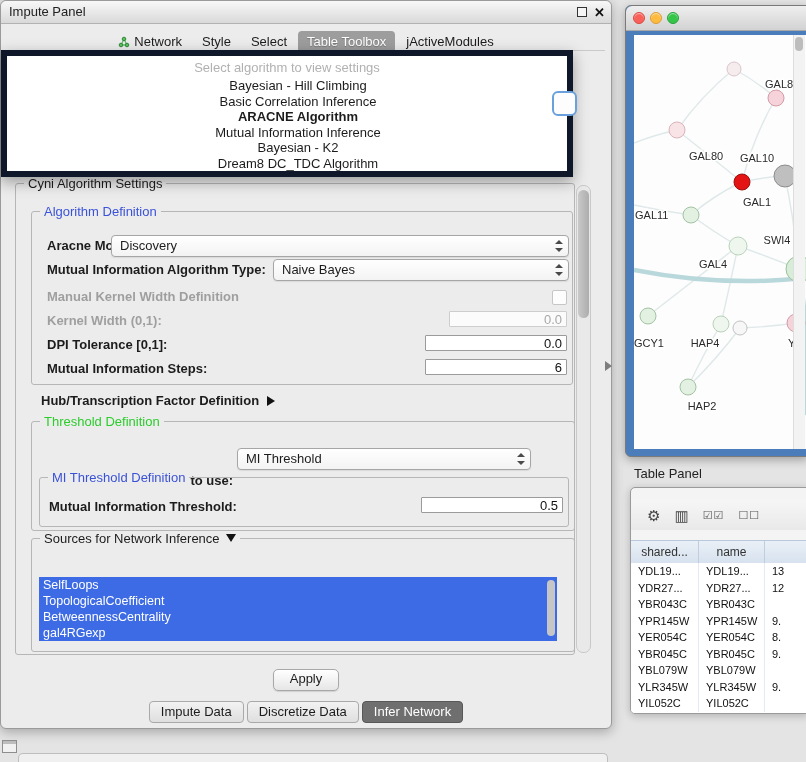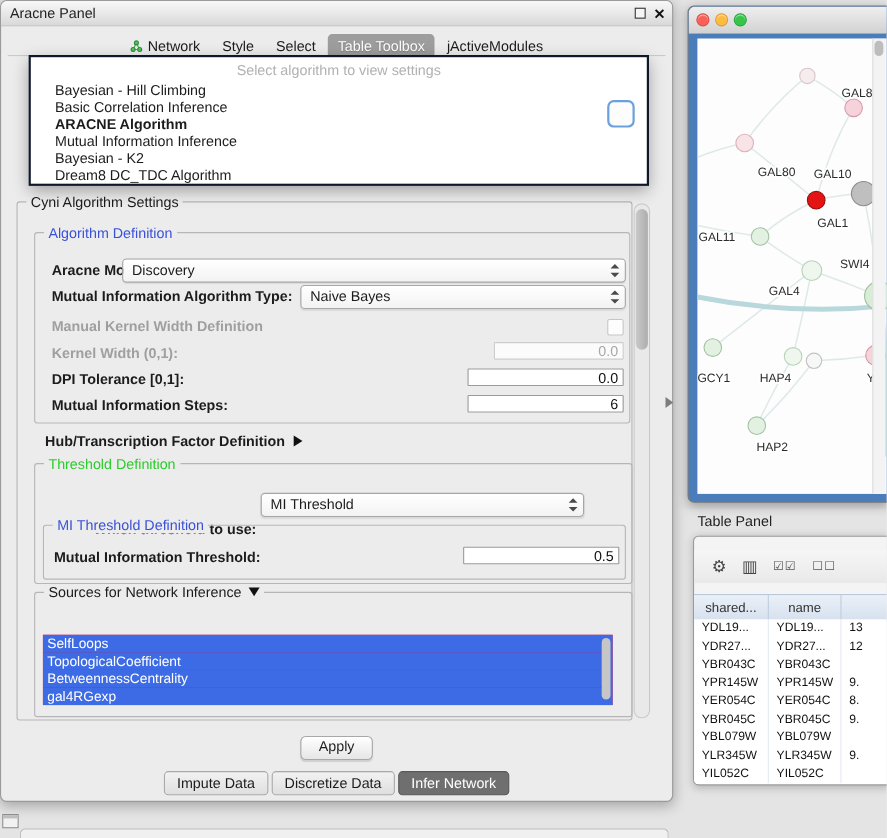--- a/index.html
+++ b/index.html
@@ -79,25 +79,25 @@
     background:linear-gradient(#ffffff,#e6e6e6);border:1px solid #a8a8a8;border-radius:5px;
     box-shadow:0 1px 1px rgba(0,0,0,.12);
   }
 
   .bottom-tabs{left:0;top:700px;width:100%;display:flex;justify-content:center;gap:3px;}
   .btab{padding:2px 11px 3px 11px;border:1px solid #a9a9a9;border-radius:4px;background:linear-gradient(#f2f2f2,#dfdfdf);color:#1b1b1b;line-height:15px;}
   .btab.active{background:#6f6f6f;border-color:#585858;color:#fff;}
 
   
   .algo-popup{
-    left:25px;top:49px;width:560px;height:115px;background:#fff;
-    border:2px solid #0f172a;box-shadow:0 5px 14px rgba(0,0,0,.35);z-index:50;
+    left:0;top:49px;width:560px;height:115px;background:#fff;
+    border:6px solid #0f172a;box-shadow:0 5px 14px rgba(0,0,0,.35);z-index:50;
   }
   .algo-placeholder{height:20px;line-height:20px;text-align:center;color:#b1b1b1;margin-top:2px;}
-  .algo-item{height:15.5px;line-height:15.5px;padding-left:22px;white-space:nowrap;}
+  .algo-item{height:15.5px;line-height:15.5px;padding-left:22px;white-space:nowrap;text-align:center;}
   .algo-item.selected{font-weight:bold;}
   .focus-frag{left:551px;top:90px;width:21px;height:21px;border:2px solid #6aa1dc;border-radius:6px;background:#fdfdfd;z-index:60;}
 
   .collapse-handle{right:-1px;top:360px;width:0;height:0;border-top:5px solid transparent;border-bottom:5px solid transparent;border-left:7px solid #7d7d7d;}
 
   
   .net-window{
     left:625px;top:5px;width:181px;height:450px;
     background:#4a7db9;border:1px solid #7a7a7a;border-radius:6px 0 0 6px;
     box-shadow:0 3px 10px rgba(0,0,0,.3);
@@ -133,21 +133,21 @@
   .tool-panel-edge{left:18px;top:753px;width:588px;height:9px;background:#f0f0f0;border:1px solid #bdbdbd;border-bottom:none;border-radius:5px 5px 0 0;}
 
   svg text{font-family:"Liberation Sans",sans-serif;}
 </style>
 </head>
 <body>
 
 <div class="abs cp-window">
 
   <div class="abs cp-titlebar">
-    <span class="cp-title">Aracne Panel</span>
+    <span class="cp-title">Impute Panel</span>
     <span class="tb-icons">
       <span class="float-icon"></span>
       <span class="close-icon">✕</span>
     </span>
   </div>
 
   <div class="abs top-tabs">
       <div class="tab">
         <span class="tabicon">
           <svg width="12" height="12" viewBox="0 0 12 12">

